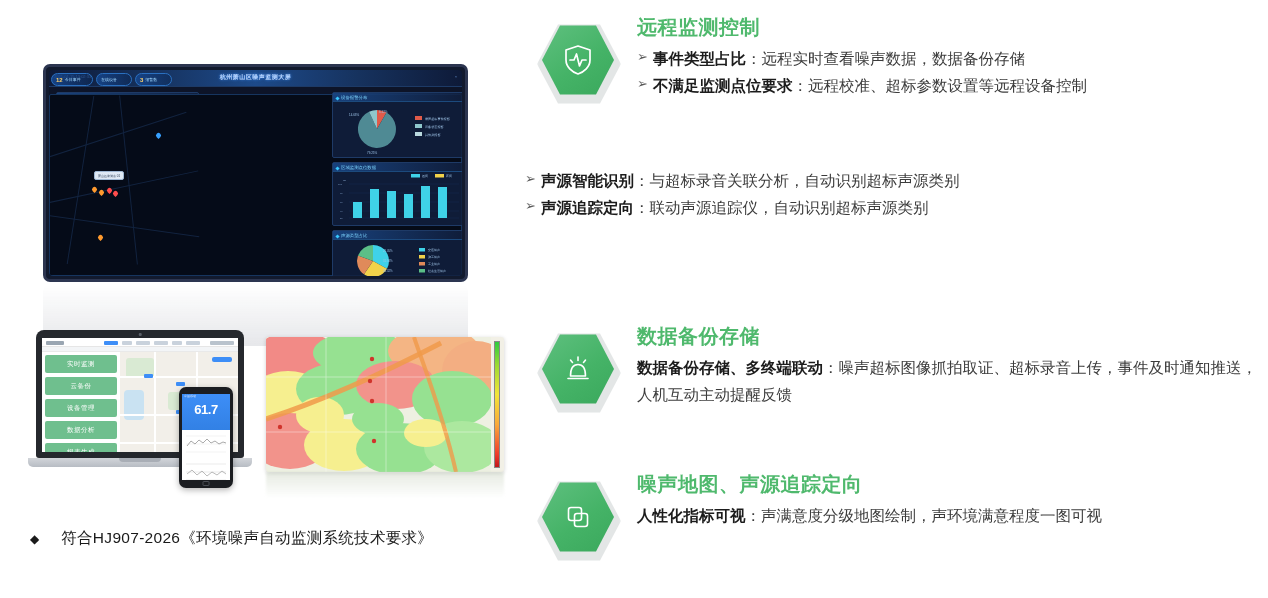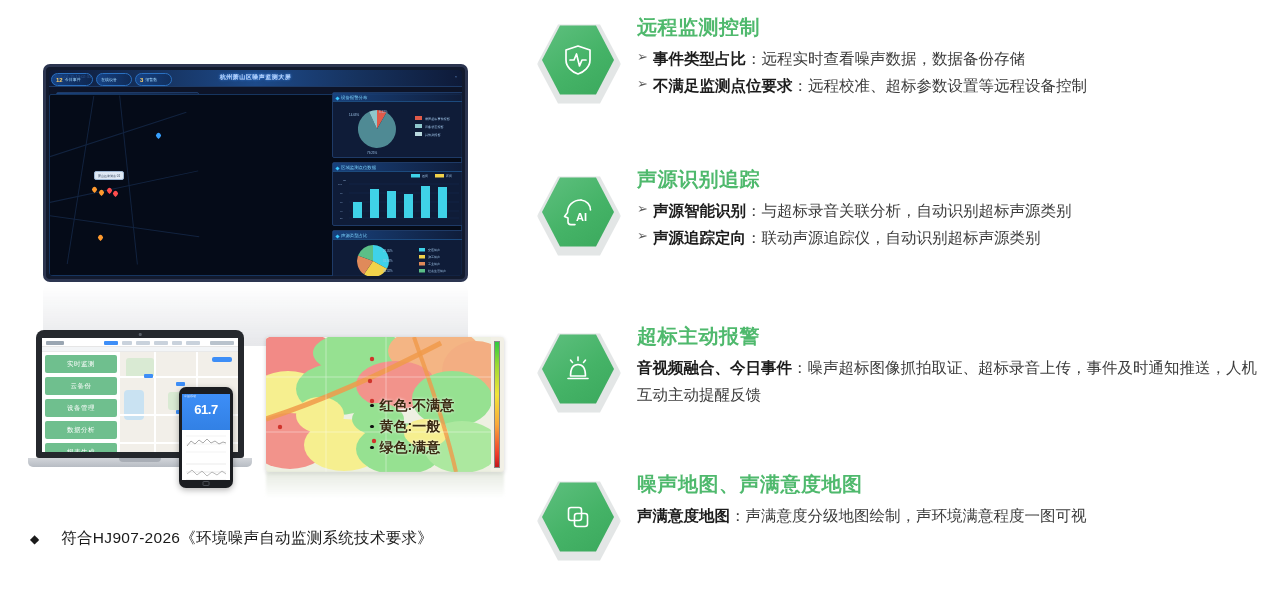--- a/index.html
+++ b/index.html
@@ -618,34 +618,20 @@
           </g>
           <g fill="#d0342c">
             <circle cx="106" cy="22" r="2.2"></circle>
               <circle cx="104" cy="44" r="2.2"></circle>
             <circle cx="106" cy="64" r="2.2"></circle>
               <circle cx="108" cy="104" r="2.2"></circle>
             <circle cx="14" cy="90" r="2.2"></circle>
           </g>
         </svg>
       </div>
-      <div class="heat-legend">
-        <div class="heat-legend-row">
-          <span class="heat-dot"></span>
-          <span class="heat-txt">红色:不满意</span>
-        </div>
-        <div class="heat-legend-row">
-          <span class="heat-dot"></span>
-          <span class="heat-txt">黄色:一般</span>
-        </div>
-        <div class="heat-legend-row">
-          <span class="heat-dot"></span>
-          <span class="heat-txt">绿色:满意</span>
-        </div>
-      </div>
       <div class="heat-bar"></div>
     </div>
     <div class="heat-reflect"></div>
 
     <div class="footnote">
       <span class="fn-bullet">◆</span>
       <span class="fn-text">符合HJ907-2026《环境噪声自动监测系统技术要求》</span>
     </div>
   </div>
 
@@ -668,32 +654,21 @@
           <span><span class="fbold">事件类型占比</span><span>：</span><span>远程实时查看噪声数据，数据备份存储</span></span>
         </div>
         <div class="fline">
           <span class="farrow">➢</span>
           <span><span class="fbold">不满足监测点位要求</span><span>：</span><span>远程校准、超标参数设置等远程设备控制</span></span>
         </div>
       </div>
     </div>
 
     <div class="feature" style="top:166px;">
-      <div class="hexwrap">
-        <div class="hex-shadow"></div>
-        <div class="hex">
-          <svg width="34" height="34" viewBox="0 0 34 34" fill="none" stroke="#ffffff" stroke-width="1.6" stroke-linecap="round" stroke-linejoin="round">
-            <path d="M20 5 C12 5 6.5 10.5 6.5 17.5 L3.5 21.5 L7 23 L7 27 C7 28.6 8.2 29.6 9.8 29.6 L14 29.6"></path>
-            <path d="M20 5 C26 5.6 29.5 10 29.5 15"></path>
-            <text x="15" y="26" font-family="'Liberation Sans',sans-serif" font-size="11" fill="#ffffff" stroke="none" font-weight="bold">AI</text>
-          </svg>
-        </div>
-      </div>
       <div class="fcontent">
-        <div class="ftitle">声源识别追踪</div>
         <div class="fline">
           <span class="farrow">➢</span>
           <span><span class="fbold">声源智能识别</span><span>：</span><span>与超标录音关联分析，自动识别超标声源类别</span></span>
         </div>
         <div class="fline">
           <span class="farrow">➢</span>
           <span><span class="fbold">声源追踪定向</span><span>：</span><span>联动声源追踪仪，自动识别超标声源类别</span></span>
         </div>
       </div>
     </div>
@@ -705,39 +680,39 @@
           <svg width="32" height="32" viewBox="0 0 32 32" fill="none" stroke="#ffffff" stroke-width="1.6" stroke-linecap="round" stroke-linejoin="round">
             <path d="M8.5 23 C8.5 15.5 11.5 11.5 16 11.5 C20.5 11.5 23.5 15.5 23.5 23 Z"></path>
             <line x1="6" y1="25.5" x2="26" y2="25.5"></line>
             <line x1="16" y1="4" x2="16" y2="7.5"></line>
             <line x1="8.5" y1="7" x2="10.5" y2="9.5"></line>
             <line x1="23.5" y1="7" x2="21.5" y2="9.5"></line>
           </svg>
         </div>
       </div>
       <div class="fcontent">
-        <div class="ftitle">超标主动报警</div>
+        <div class="ftitle">数据备份存储</div>
         <div class="fpara">
-          <span class="fbold">音视频融合、今日事件</span><span>：</span><span>噪声超标图像抓拍取证、超标录音上传，事件及时通知推送，人机互动主动提醒反馈</span>
+          <span class="fbold">数据备份存储、多终端联动</span><span>：</span><span>噪声超标图像抓拍取证、超标录音上传，事件及时通知推送，人机互动主动提醒反馈</span>
         </div>
       </div>
     </div>
 
     <div class="feature" style="top:471px;">
       <div class="hexwrap">
         <div class="hex-shadow"></div>
         <div class="hex">
           <svg width="32" height="32" viewBox="0 0 32 32" fill="none" stroke="#ffffff" stroke-width="1.6" stroke-linecap="round" stroke-linejoin="round">
             <rect x="6.5" y="6.5" width="13" height="13" rx="2.5"></rect>
             <rect x="12.5" y="12.5" width="13" height="13" rx="2.5"></rect>
           </svg>
         </div>
       </div>
       <div class="fcontent">
-        <div class="ftitle">噪声地图、声满意度地图</div>
+        <div class="ftitle">噪声地图、声源追踪定向</div>
         <div class="fpara">
-          <span class="fbold">声满意度地图</span><span>：</span><span>声满意度分级地图绘制，声环境满意程度一图可视</span>
+          <span class="fbold">人性化指标可视</span><span>：</span><span>声满意度分级地图绘制，声环境满意程度一图可视</span>
         </div>
       </div>
     </div>
 
   </div>
 </div>
 
 </body></html>

